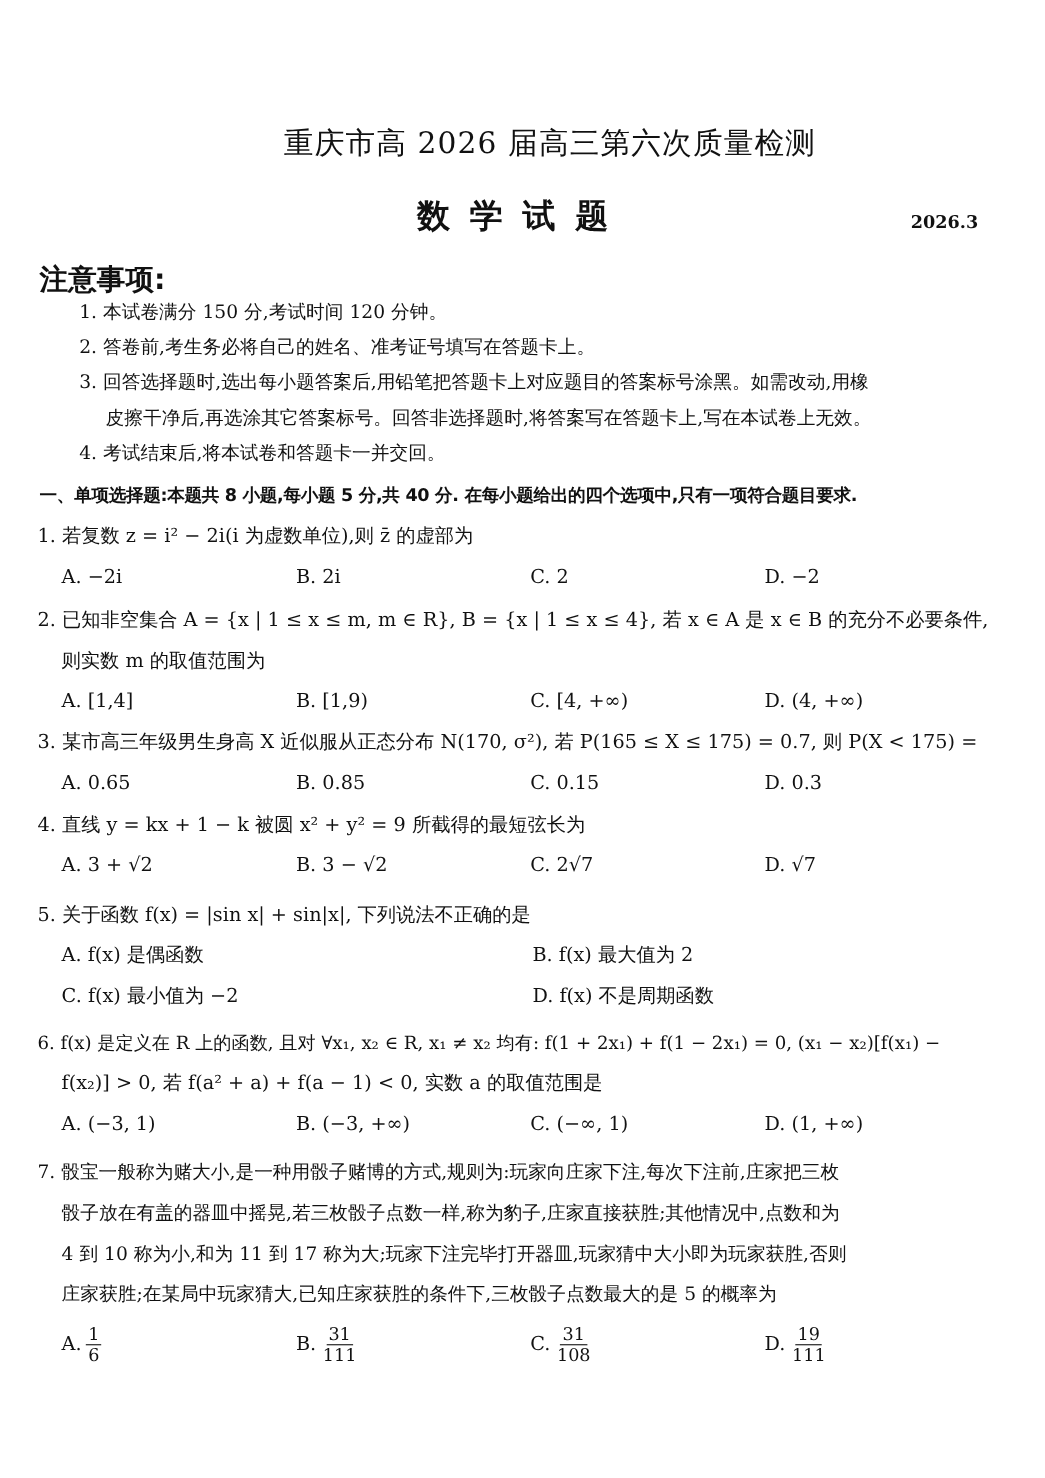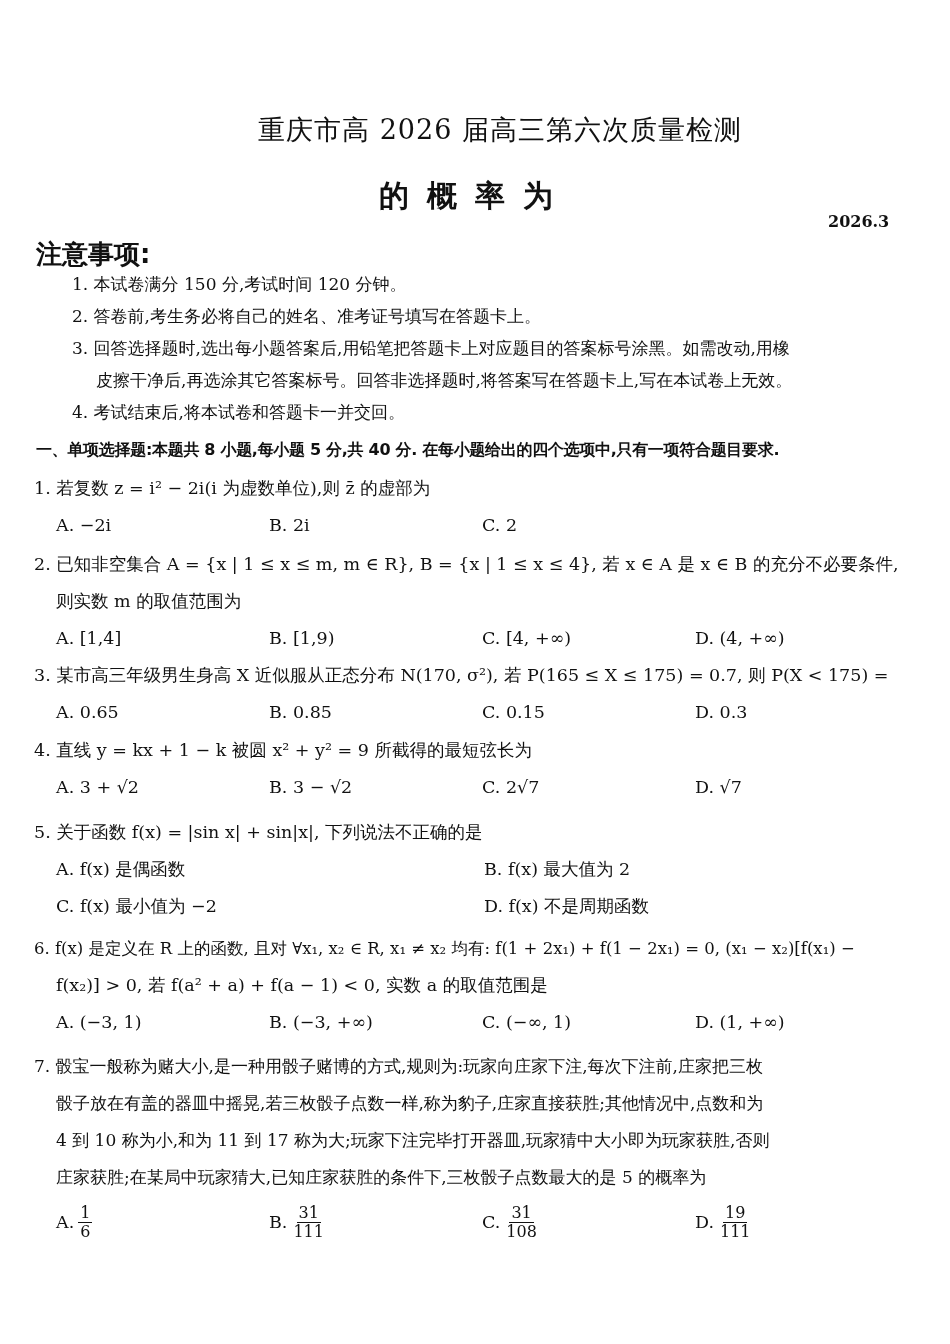--- a/index.html
+++ b/index.html
@@ -13,21 +13,21 @@
     position: absolute; top: 112px; left: 0; width: 100%; text-align: center;
     font-size: 27px; letter-spacing: 1px; padding-left: 50px; box-sizing: border-box;
   }
   .subject-title {
     position: absolute; top: 176px; left: 0; width: 100%; text-align: center;
     font-size: 30px; font-weight: bold; letter-spacing: 18px;
     font-family: "DejaVu Sans", "Liberation Sans", sans-serif;
   }
   .exam-date {
     position: absolute; top: 192px; left: 828px;
-    font-size: 16px; font-weight: bold; margin-top: 20px;
+    font-size: 16px; font-weight: bold;
   }
   .notice-heading {
     position: absolute; top: 237px; left: 36px;
     font-size: 26px; font-weight: bold;
     font-family: "DejaVu Sans", "Liberation Sans", sans-serif;
   }
   .notice-list { position: absolute; top: 268px; left: 72px; width: 850px; font-size: 17px; line-height: 32px; }
   .notice-item { margin: 0; }
   .notice-cont { padding-left: 24px; }
 
@@ -48,40 +48,41 @@
   .frac .den { padding: 0 2px; }
   .opt-frac { display: flex; align-items: center; }
   .opt-frac .lbl { margin-right: 2px; }
 </style>
 </head>
 <body>
 
 <div class="page">
 
   <div class="exam-title">重庆市高 2026 届高三第六次质量检测</div>
-  <div class="subject-title">的概率为</div>
+  <div class="subject-title">数学试题</div>
   <div class="exam-date">2026.3</div>
 
   <div class="notice-heading">注意事项:</div>
   <div class="notice-list">
     <p class="notice-item">1. 本试卷满分 150 分,考试时间 120 分钟。</p>
     <p class="notice-item">2. 答卷前,考生务必将自己的姓名、准考证号填写在答题卡上。</p>
     <p class="notice-item">3. 回答选择题时,选出每小题答案后,用铅笔把答题卡上对应题目的答案标号涂黑。如需改动,用橡</p>
     <p class="notice-item notice-cont">皮擦干净后,再选涂其它答案标号。回答非选择题时,将答案写在答题卡上,写在本试卷上无效。</p>
     <p class="notice-item">4. 考试结束后,将本试卷和答题卡一并交回。</p>
   </div>
 
   <div class="section-heading">一、单项选择题:本题共 8 小题,每小题 5 分,共 40 分. 在每小题给出的四个选项中,只有一项符合题目要求.</div>
 
   <div class="q" style="top:470px;">
     <p class="stem">1. 若复数 z = i² − 2i(i 为虚数单位),则 z̄ 的虚部为</p>
     <div class="opts">
       <span class="opt">A. −2i</span>
       <span class="opt">B. 2i</span>
       <span class="opt">C. 2</span>
+      <span class="opt">D. −2</span>
     </div>
   </div>
 
   <div class="q" style="top:546px;">
     <p class="stem">2. 已知非空集合 A = {x | 1 ≤ x ≤ m, m ∈ R}, B = {x | 1 ≤ x ≤ 4}, 若 x ∈ A 是 x ∈ B 的充分不必要条件,</p>
     <p class="stem stem-cont">则实数 m 的取值范围为</p>
     <div class="opts">
       <span class="opt">A. [1,4]</span>
       <span class="opt">B. [1,9)</span>
       <span class="opt">C. [4, +∞)</span>

